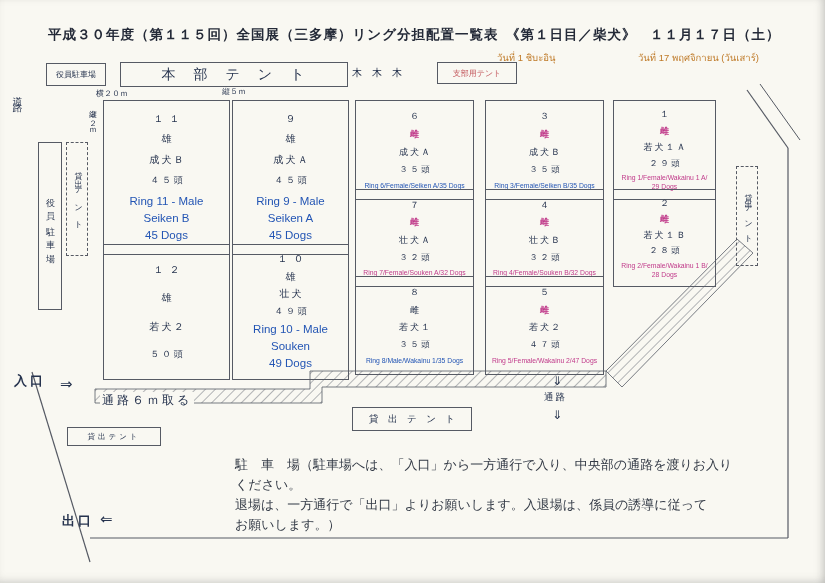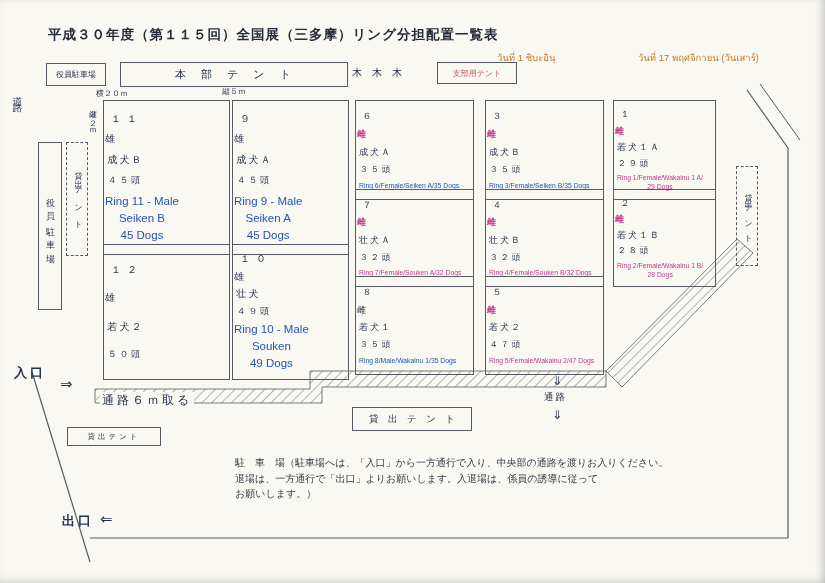--- a/index.html
+++ b/index.html
@@ -12,34 +12,34 @@
   }
   .abs{position:absolute}
   .box{position:absolute;border:1px solid var(--line,#565a64);display:flex;align-items:center;justify-content:center;text-align:center}
   .dash{border-style:dashed}
   .vtext{writing-mode:vertical-rl;text-orientation:upright;white-space:nowrap}
   .title{font-family:"Liberation Serif","DejaVu Serif",serif;font-weight:bold;font-size:13.5px;color:var(--title_ink,#242a38);letter-spacing:1px;white-space:nowrap}
   .thai{font-size:9.5px;color:var(--thai,#bf7a28);white-space:nowrap}
   .redtxt{color:var(--red_label,#c45a5f)}
   svg{position:absolute;left:0;top:0;pointer-events:none}
 
-  .ring{position:absolute;border:1px solid var(--line,#565a64);display:flex;flex-direction:column;align-items:flex-start;justify-content:space-evenly;text-align:center;padding:4px 1px}
+  .ring{position:absolute;border:1px solid var(--line,#565a64);display:flex;flex-direction:column;align-items:center;justify-content:space-evenly;text-align:center;padding:4px 1px}
   .ring .num{font-size:10px;letter-spacing:.6em;text-indent:.6em}
   .ring .sex{font-size:10px}
   .ring .cls{font-size:10px;letter-spacing:.22em;text-indent:.22em}
   .ring .count{font-size:9px;letter-spacing:.3em;text-indent:.3em}
   .ring .ren{white-space:pre-line}
   .ring.male .ren{font-size:11.5px;font-weight:normal;line-height:1.45}
   .ring.female .num,.ring.female .sex,.ring.female .cls{font-size:9px}
   .ring.female .count{font-size:8.5px}
   .ring.female .ren{font-size:6.8px;line-height:1.35;padding:0 2px}
   .sexf{color:var(--magenta,#c03a8a);font-weight:bold}
   .en-blue{color:var(--blue_en,#2355b4)}
   .en-mag{color:var(--magenta,#c03a8a)}
-  .note{font-size:10px;line-height:1.55;white-space:pre-line;color:#333a46}
+  .note{font-size:13px;line-height:1.55;white-space:pre-line;color:#333a46}
   .gate{font-size:13px;font-weight:bold;letter-spacing:3px}
   .arrow{font-size:15px}
 </style>
 </head>
 <body>
 
 <div class="sheet">
 
   <svg width="825" height="583" viewBox="0 0 825 583">
     <defs>
@@ -50,27 +50,29 @@
     <polygon points="95,389 310,389 310,371 606,371 606,387 322,387 322,403 95,403" fill="url(#hatch)" stroke="#565a64" stroke-width="0.8"></polygon>
     <polygon points="606,371 737,239 753,253 622,387" fill="url(#hatch)" stroke="#565a64" stroke-width="0.8"></polygon>
     <path d="M32,372 L90,562" stroke="#565a64" stroke-width="1.2" fill="none"></path>
     <path d="M90,538 L788,538" stroke="#565a64" stroke-width="1.2" fill="none"></path>
     <path d="M788,538 L788,148" stroke="#565a64" stroke-width="1.2" fill="none"></path>
     <path d="M747,90 L788,148" stroke="#565a64" stroke-width="1.2" fill="none"></path>
     <path d="M760,84 L800,140" stroke="#565a64" stroke-width="1" fill="none"></path>
   </svg>
 
   <div class="abs title" style="left:48px;top:26px">平成３０年度（第１１５回）全国展（三多摩）リング分担配置一覧表</div>
+  <div class="abs title" style="left:506px;top:26px">《第１日目／柴犬》</div>
+  <div class="abs title" style="left:650px;top:26px">１１月１７日（土）</div>
   <div class="abs thai" style="left:497px;top:50px">วันที่ 1 ชิบะอินุ</div>
   <div class="abs thai" style="left:638px;top:50px">วันที่ 17 พฤศจิกายน (วันเสาร์)</div>
 
   <div class="box" style="left:46px;top:63px;width:58px;height:21px;font-size:8px">
     <span>役員駐車場</span>
   </div>
-  <div class="box" style="left:120px;top:62px;width:226px;height:23px;font-size:11px;letter-spacing:2px">
+  <div class="box" style="left:120px;top:62px;width:226px;height:23px;font-size:14px;letter-spacing:2px">
     <span>本　部　テ　ン　ト</span>
   </div>
   <div class="abs" style="left:352px;top:66px;font-size:10px">木　木　木</div>
   <div class="box" style="left:437px;top:62px;width:78px;height:20px;font-size:8px">
     <span class="redtxt">支部用テント</span>
   </div>
 
   <div class="abs vtext" style="left:10px;top:88px;font-size:10px;letter-spacing:6px">道路</div>
   <div class="abs" style="left:96px;top:88px;font-size:8px">横２０ｍ</div>
   <div class="abs" style="left:222px;top:86px;font-size:8px">縦５ｍ</div>
@@ -174,21 +176,21 @@
   </div>
   <div class="ring female" style="left:613px;top:189px;width:99px;height:88px">
     <div class="num">２</div>
     <div class="sex sexf">雌</div>
     <div class="cls">若犬１Ｂ</div>
     <div class="count">２８頭</div>
     <div class="ren en-mag">Ring 2/Female/Wakainu 1 B/
 28 Dogs</div>
   </div>
 
-  <div class="abs gate" style="left:14px;top:364px">入口</div>
+  <div class="abs gate" style="left:14px;top:372px">入口</div>
   <div class="abs arrow" style="left:60px;top:375px">⇒</div>
   <div class="abs" style="left:100px;top:392px;font-size:12px;letter-spacing:3px;background:var(--paper,#f9f8f2);padding:0 2px">通路６ｍ取る</div>
 
   <div class="box" style="left:352px;top:407px;width:118px;height:22px;font-size:9.5px">
     <span>貸　出　テ　ン　ト</span>
   </div>
   <div class="box" style="left:67px;top:427px;width:92px;height:17px;font-size:7.5px;letter-spacing:3px">
     <span>貸出テント</span>
   </div>
 

